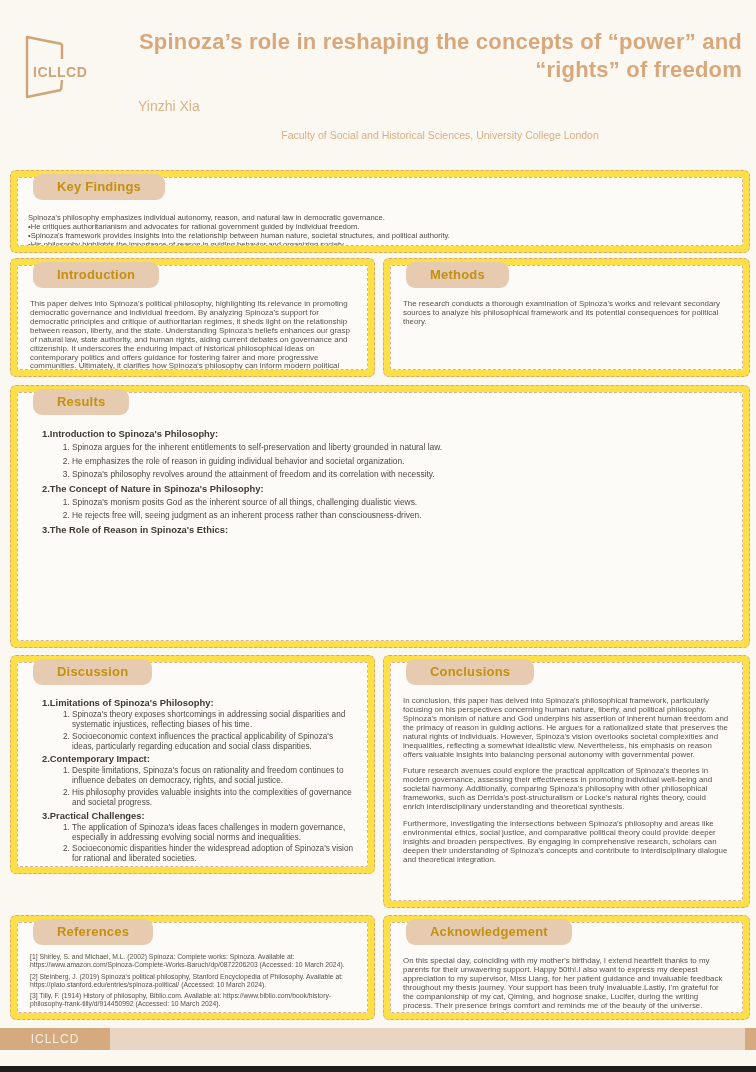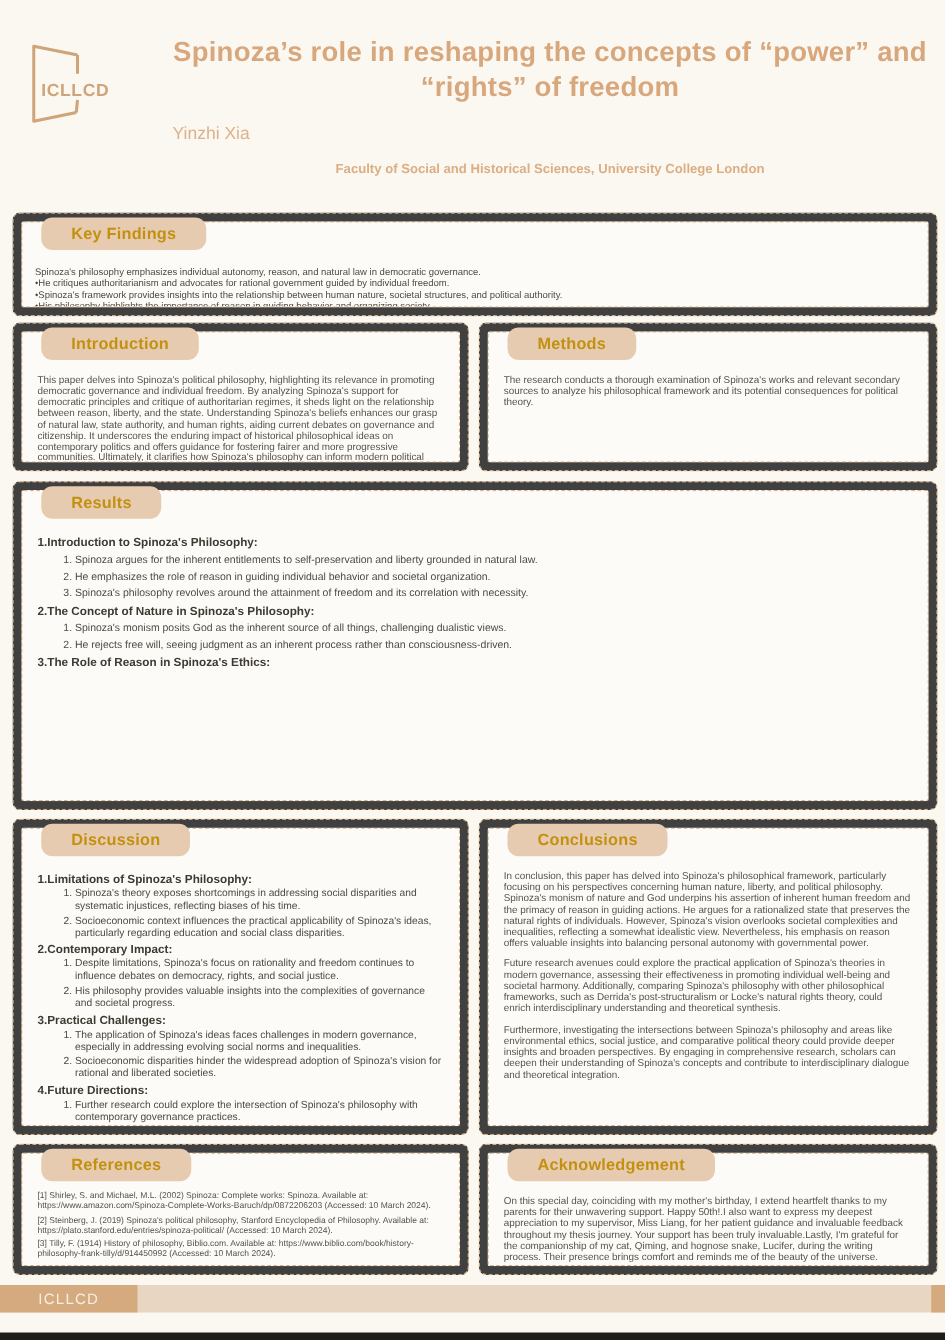--- a/index.html
+++ b/index.html
@@ -4,49 +4,49 @@
 <style>
   html,body{margin:0;padding:0;}
   body{
     width:756px;height:1072px;position:relative;overflow:hidden;
     background:#fbf7f1;
     font-family:"Liberation Sans", sans-serif;
   }
   
   .logo{position:absolute;left:24px;top:34px;width:82px;height:70px;}
   .page-title{
-    position:absolute;left:138px;top:28px;width:604px;text-align:center;
+    position:absolute;left:138px;top:28px;width:604px;text-align:right;
     font-size:22px;font-weight:bold;color:#d8a77c;line-height:1.25;letter-spacing:.2px;
   }
   .author{position:absolute;left:138px;top:98px;width:604px;
     font-size:14px;color:#dcb28a;}
   .affiliation{position:absolute;left:138px;top:129px;width:604px;text-align:center;
-    font-size:10.5px;color:#dcae84;font-weight:bold;}
-  
-  .sec{position:absolute;background:#404040;border:1px dashed #cfa87c;border-radius:6px;
+    font-size:10.5px;color:#dcae84;}
+  
+  .sec{position:absolute;background:#fde047;border:1px dashed #cfa87c;border-radius:6px;
        padding:6px;box-sizing:border-box;}
   .inner{position:relative;height:100%;background:#fdfbf7;border:1px dashed #d8b38b;
        box-sizing:border-box;overflow:hidden;border-radius:2px;}
   .tab{position:absolute;top:3px;left:22px;z-index:2;background:#e6cbb0;color:#c3900f;
        font-weight:bold;font-size:13px;line-height:26px;padding:0 24px;border-radius:9px;
        letter-spacing:.2px;}
   #key-findings{left:10px;top:170px;width:740px;height:83px;}
   #introduction{left:10px;top:258px;width:365px;height:119px;}
   #methods{left:383px;top:258px;width:367px;height:119px;}
   #results{left:10px;top:385px;width:740px;height:263px;}
-  #discussion{left:10px;top:655px;width:365px;height:253px;}
+  #discussion{left:10px;top:655px;width:365px;height:219px;}
   #conclusions{left:383px;top:655px;width:367px;height:253px;}
   #references{left:10px;top:915px;width:365px;height:105px;}
   #acknowledgement{left:383px;top:915px;width:367px;height:105px;}
   
   .kf-body{padding:36px 12px 4px 10px;font-size:7.6px;line-height:1.12;color:#4e4a43;}
   .kf-body div{margin-bottom:.5px;}
   .para-body{padding:34px 13px 6px 12px;font-size:7.9px;line-height:1.13;color:#56524b;}
   .para-body p{margin:0 0 8px 0;}
-  .list-body{padding:32px 14px 6px 12px;color:#4e4a43;}
+  .list-body{padding:32px 14px 6px 24px;color:#4e4a43;}
   .group-heading{font-size:9.4px;font-weight:bold;color:#3e3a33;margin:3px 0 2px 0;}
   .list-body ol{margin:0;padding-left:30px;font-size:8.4px;line-height:1.25;}
   .list-body li{margin:3px 0;}
   #discussion .list-body ol{font-size:8.2px;line-height:1.2;}
   #discussion .list-body li{margin:2px 0;}
   #discussion .group-heading{margin:2px 0 1px 0;}
   .refs-body{padding:30px 13px 5px 12px;font-size:6.8px;line-height:1.18;color:#55514b;}
   .refs-body div{margin-bottom:3.5px;}
   
   .footer-bar{position:absolute;left:0;top:1028px;width:756px;height:22px;background:#e9d6c2;}

